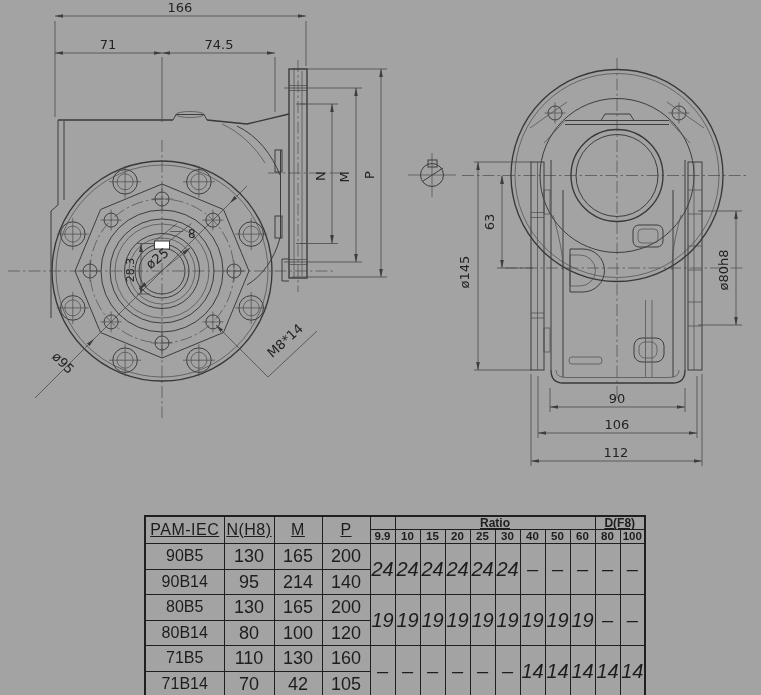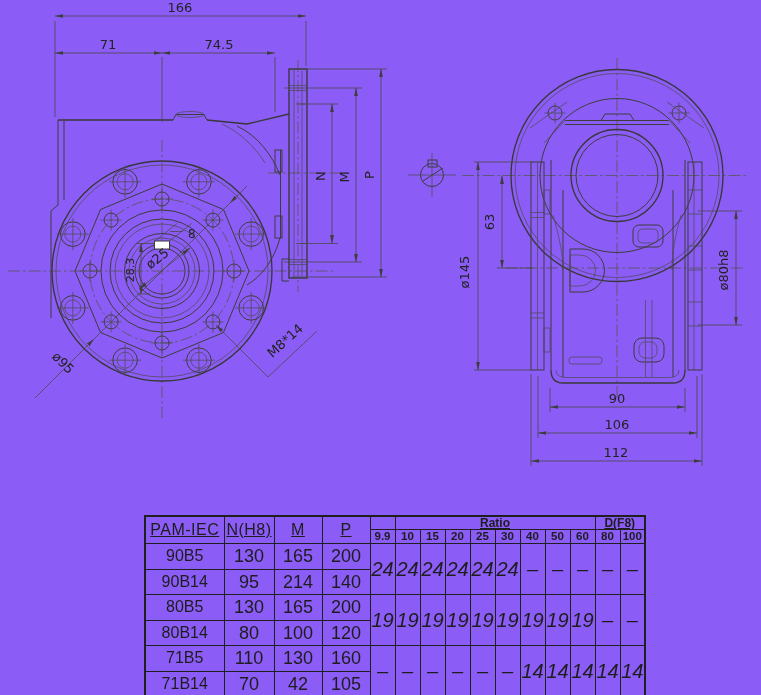--- a/index.html
+++ b/index.html
@@ -1,16 +1,16 @@
 <!DOCTYPE html>
 <html><head>
 <meta charset="utf-8">
 <style>
   html,body{margin:0;padding:0;background:#fff;}
-  #page{position:relative;width:761px;height:695px;background:#8b5cf6;overflow:hidden;
+  #page{position:relative;width:761px;height:695px;background:#a3a3a3;overflow:hidden;
         font-family:"Liberation Sans","DejaVu Sans",sans-serif;}
   svg{position:absolute;left:0;top:0;}
   svg text{fill:#232323;font-family:"DejaVu Sans","Liberation Sans",sans-serif;}
   .t13{font-size:13px;}
   .t12{font-size:12px;}
   .t11{font-size:11px;}
   .ln  {stroke:#3d3d3d;stroke-width:1;fill:none;}
   .lnb {stroke:#383838;stroke-width:1.35;fill:none;}
   .thin{stroke:#4a4a4a;stroke-width:.7;fill:none;}
   .ext {stroke:#4a4a4a;stroke-width:.8;fill:none;}

